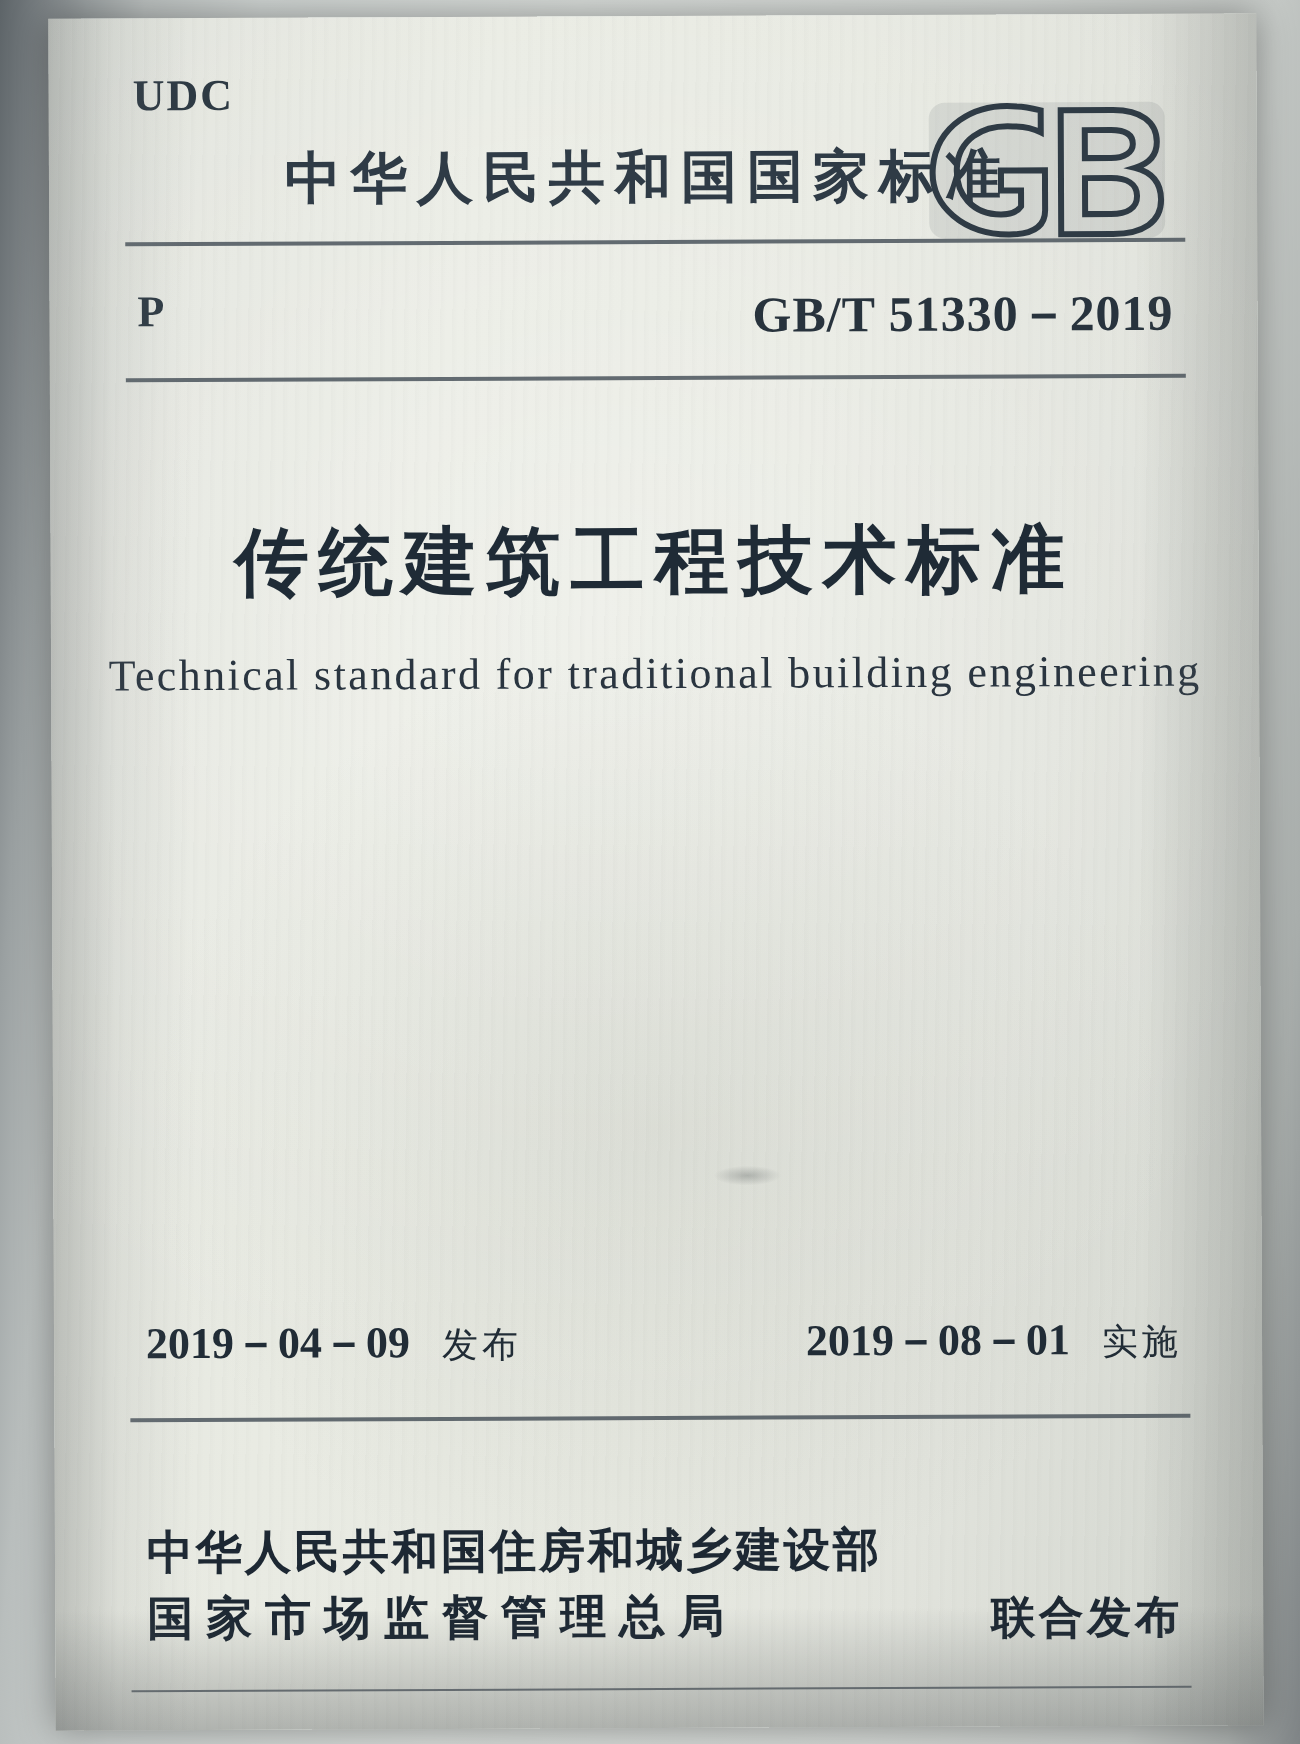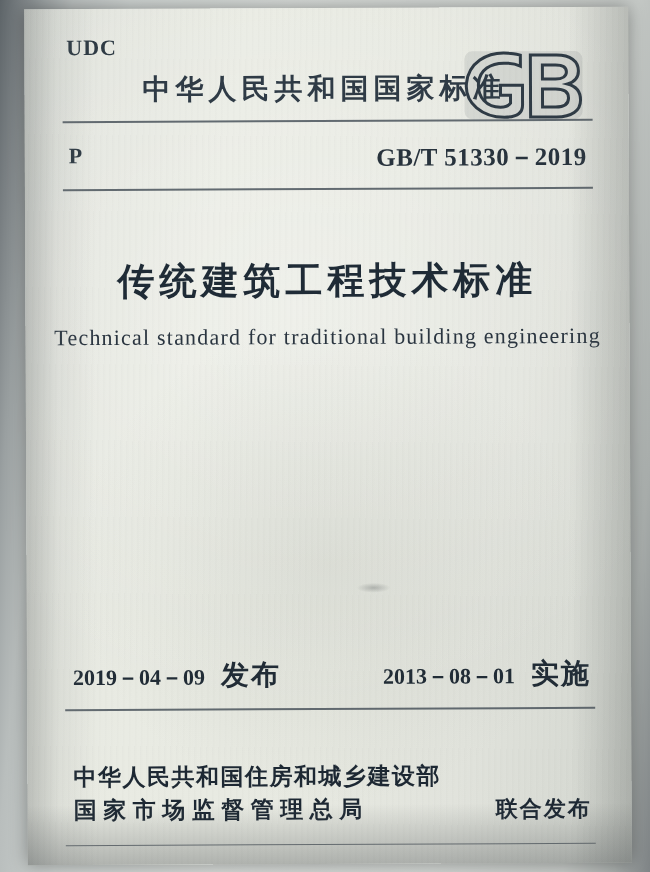--- a/index.html
+++ b/index.html
@@ -158,22 +158,22 @@
     justify-content: space-between;
     align-items: baseline;
     font-family: "Liberation Serif", serif;
     font-weight: bold;
     font-size: 22px;
     color: #212c36;
   }
   .date-grp { display: flex; align-items: baseline; gap: 16px; }
   .date-grp .word {
     font-family: "DejaVu Sans", sans-serif;
-    font-size: 28px;
-    font-weight: 700;
+    font-size: 18px;
+    font-weight: 400;
     letter-spacing: 2px;
   }
 
   
   .pub-wrap {
     position: absolute;
     left: 46px;
     right: 40px;
     top: 752px;
     display: flex;
@@ -246,21 +246,21 @@
     <div class="title-en">Technical standard for traditional building engineering</div>
 
     <div class="smudge"></div>
 
     <div class="date-row">
       <div class="date-grp">
         <span>2019－04－09</span>
         <span class="word">发布</span>
       </div>
       <div class="date-grp">
-        <span>2013－08－01</span>
+        <span>2019－08－01</span>
         <span class="word">实施</span>
       </div>
     </div>
 
     <div class="pub-wrap">
       <div class="pub-lines">
         <div class="l1">中华人民共和国住房和城乡建设部</div>
         <div class="l2">国家市场监督管理总局</div>
       </div>
       <div class="pub-joint">联合发布</div>

